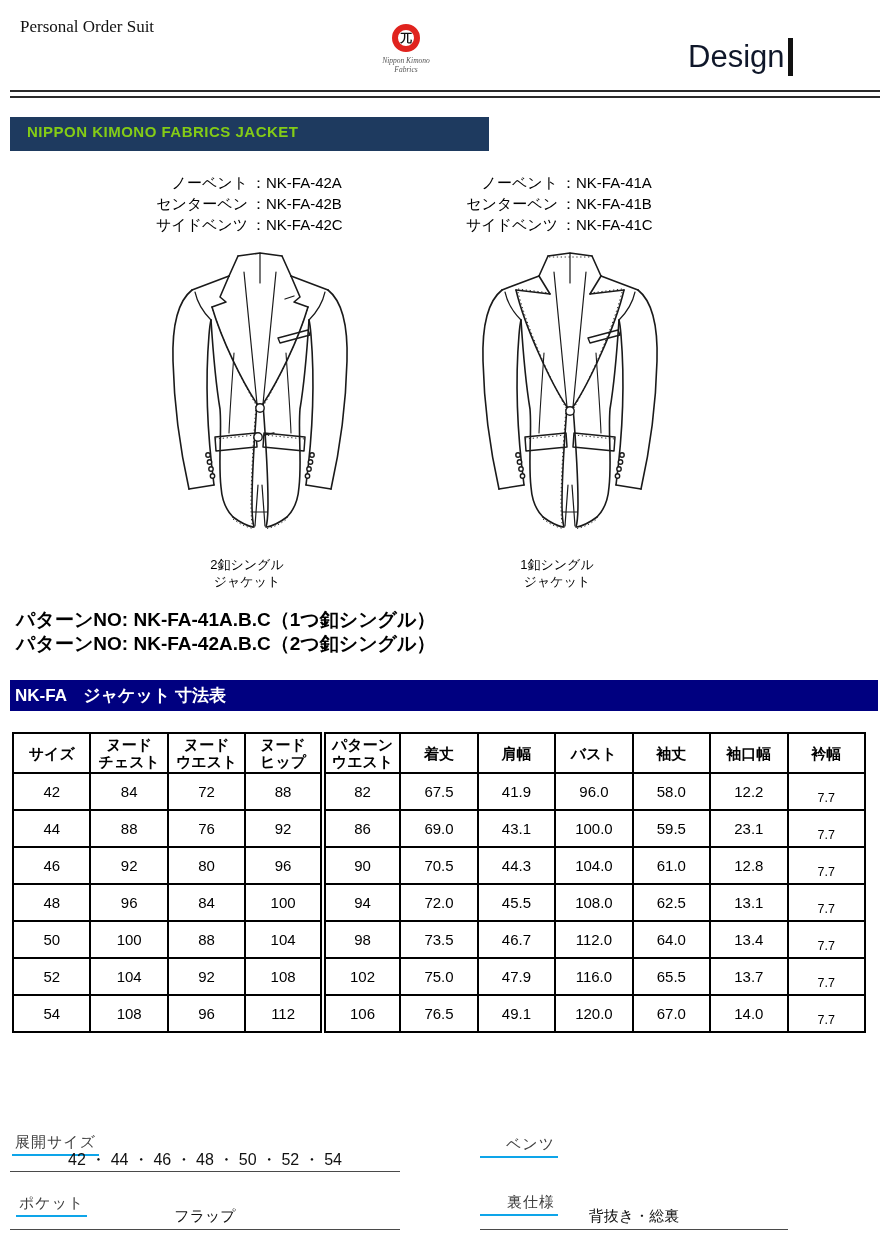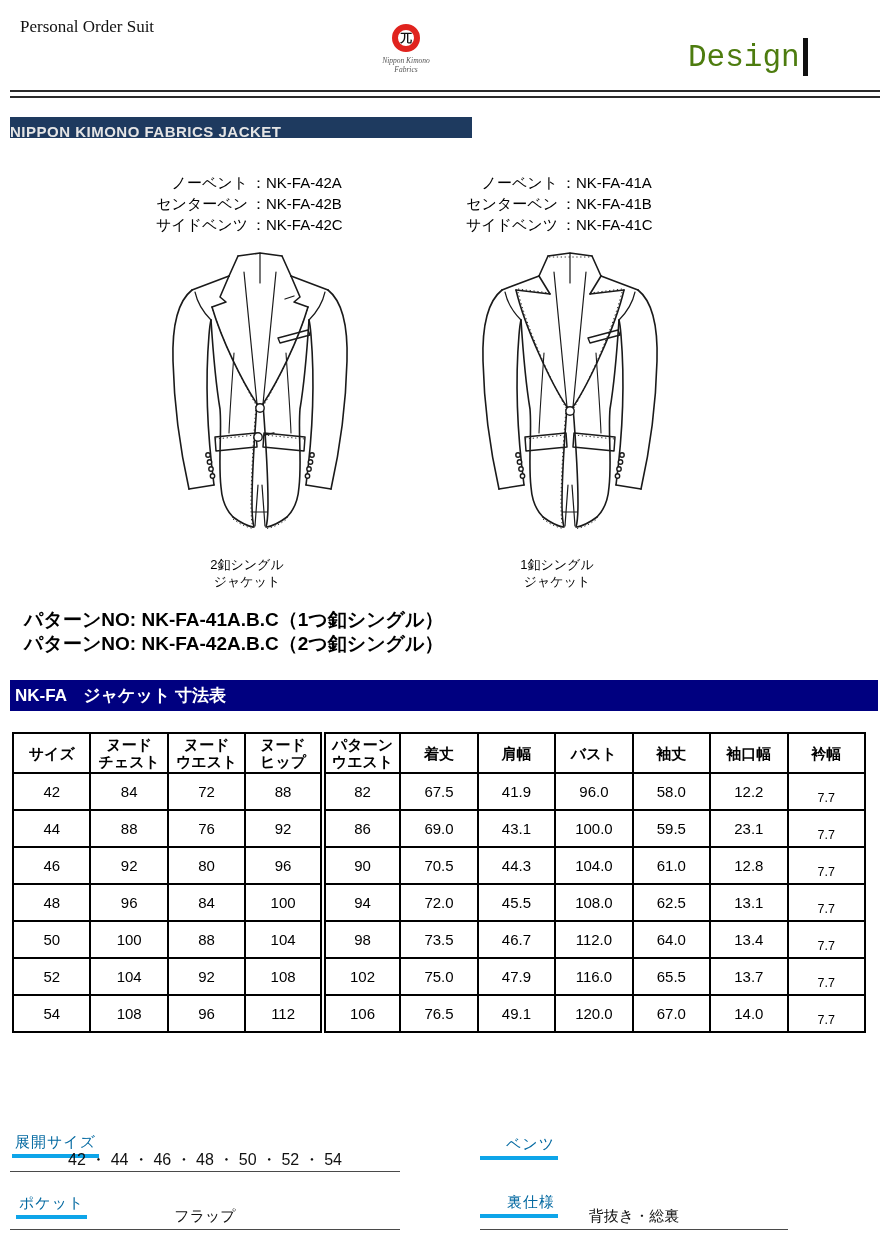--- a/index.html
+++ b/index.html
@@ -9,60 +9,60 @@
   
   .doc-title{position:absolute;left:20px;top:17px;font-family:"Liberation Serif",serif;
              font-size:17px;color:#111;}
   .logo{position:absolute;left:376px;top:24px;width:60px;text-align:center;}
   .logo-ring{width:16px;height:16px;margin:0 auto;border:6px solid #e0231e;border-radius:50%;
              background:#fff;display:flex;align-items:center;justify-content:center;}
   .logo-glyph{font-size:12px;font-weight:bold;color:#111;line-height:12px;}
   .logo-script{margin-top:5px;font-family:"Liberation Serif",serif;font-style:italic;
                font-size:7.5px;line-height:8.5px;color:#555;}
   .design-wrap{position:absolute;left:688px;top:38px;display:flex;align-items:center;}
-  .design-text{font-family:Liberation Mono, monospace;font-size:31px;color:#4d7c0f;}
+  .design-text{font-family:Liberation Sans, sans-serif;font-size:31px;color:#0f172a;}
   .text-cursor{display:inline-block;width:5px;height:38px;background:#111;margin-left:3px;}
   .double-rule{position:absolute;left:10px;top:90px;width:870px;height:4px;
                border-top:2px solid #2b2b2b;border-bottom:2px solid #2b2b2b;}
 
   
-  .banner1{position:absolute;left:10px;top:117px;width:462px;height:21px;line-height:29px;
-           color:#e5e5e5;font-weight:bold;font-size:15px;letter-spacing:.5px;}
+  .banner1{position:absolute;left:10px;top:117px;width:462px;height:34px;line-height:29px;
+           padding-left:17px;color:#84cc16;font-weight:bold;font-size:15px;letter-spacing:.5px;}
   .banner2{position:absolute;left:10px;top:680px;width:863px;height:31px;line-height:31px;
            padding-left:5px;color:#fff;font-weight:bold;font-size:17px;}
 
   
   .variants{position:absolute;top:172px;width:210px;font-size:15px;line-height:21px;}
   .variants.left{left:150px;} .variants.right{left:460px;}
   .vrow{display:flex;}
   .vlabel{flex:0 0 98px;text-align:right;white-space:pre;}
   .vcode{text-align:left;padding-left:3px;}
 
   
   .jacket{position:absolute;top:243px;}
   .jacket.left{left:152px;} .jacket.right{left:462px;}
   .caption{position:absolute;top:556px;width:176px;text-align:center;font-size:13px;line-height:17px;}
   .caption.left{left:159px;} .caption.right{left:469px;}
 
   
-  .patterns{position:absolute;left:24px;top:608px;font-size:19px;font-weight:bold;line-height:24px;text-align:center;}
+  .patterns{position:absolute;left:16px;top:608px;font-size:19px;font-weight:bold;line-height:24px;text-align:center;}
 
   
   .size-table{position:absolute;left:12px;top:732px;width:854px;border-collapse:collapse;
               table-layout:fixed;border:1px solid #1d4ed8;}
   .size-table th,.size-table td{border:2px solid #000;text-align:center;vertical-align:middle;
               font-size:15px;padding:0;}
   .size-table th{height:38px;font-weight:bold;line-height:17px;}
   .size-table td{height:31px;}
   .size-table .dbl{border-left:6px double #000;}
   .size-table td.neck{font-size:12.5px;vertical-align:bottom;padding-bottom:4px;}
 
   
-  .spec-label{position:absolute;font-family:"Liberation Serif",serif;font-size:15px;color:#0369a1;
-              letter-spacing:1px;border-bottom:4px solid #0ea5e9;padding:0 3px 2px;}
+  .spec-label{position:absolute;font-family:"Liberation Serif",serif;font-size:15px;color:#404040;
+              letter-spacing:1px;border-bottom:2px solid #0ea5e9;padding:0 3px 2px;}
   .spec-value{position:absolute;border-bottom:1px solid #4a4a4a;text-align:center;color:#111;}
   .spec-value.serif{font-family:"Liberation Serif",serif;font-size:15px;}
   .spec-value.sans{font-size:16px;}
 </style>
 </head>
 <body>
 
 <div class="page">
 
   <div class="doc-title">Personal Order Suit</div>

